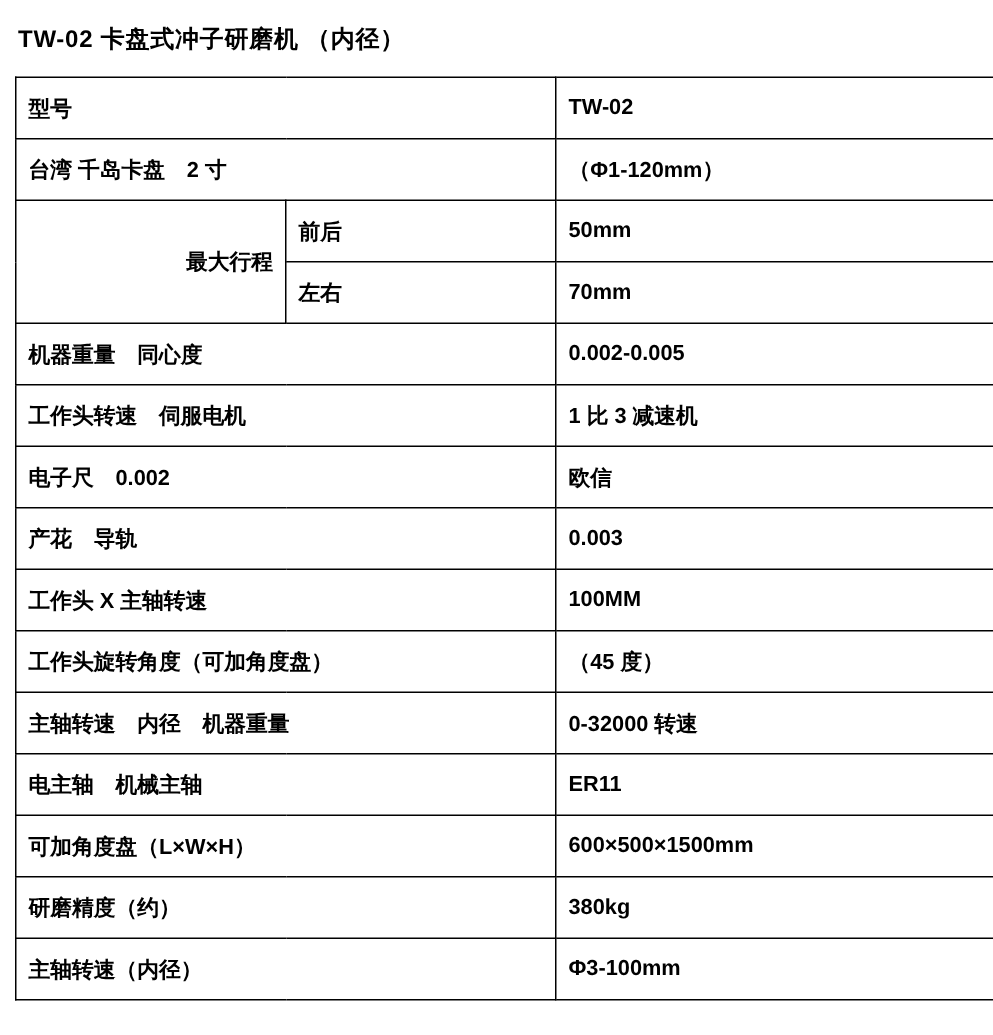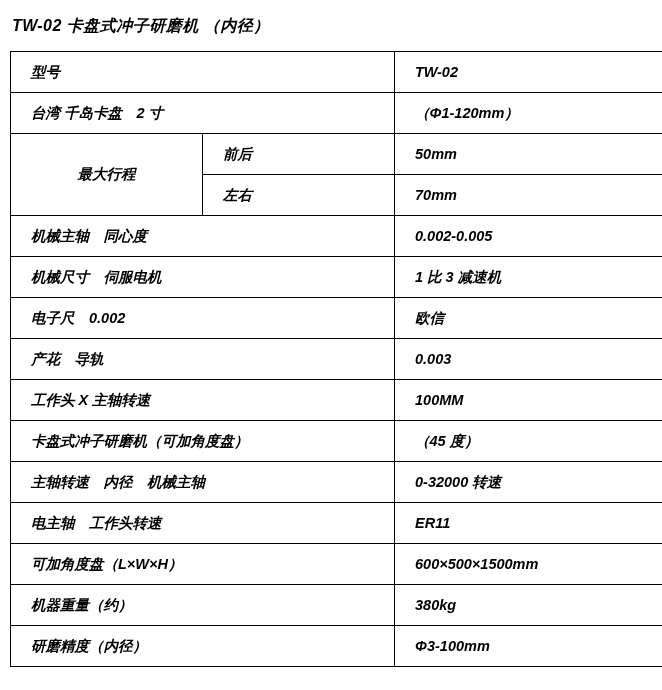--- a/index.html
+++ b/index.html
@@ -13,59 +13,58 @@
     font-family: "Liberation Sans", "DejaVu Sans", sans-serif;
     color: #000000;
     overflow: hidden;
   }
   .page {
     width: 662px;
     height: 690px;
     box-sizing: border-box;
     padding: 12px 10px 0 10px;
     position: relative;
-    font-style: italic;
   }
   .doc-title {
     font-size: 16px;
     font-weight: bold;
     letter-spacing: 0.5px;
     margin: 4px 0 14px 2px;
     white-space: nowrap;
   }
   table.spec {
     border-collapse: collapse;
     width: 641px;
     table-layout: fixed;
     border: 1px solid #000;
   }
   table.spec td {
     border: 1px solid #000;
     font-size: 14.5px;
     font-weight: bold;
-    padding: 0 20px;
+    padding: 0 8px;
     height: 40px;
     vertical-align: middle;
     white-space: nowrap;
     overflow: hidden;
   }
   td.label {
     width: 100px;
   }
   td.sub {
     width: 243px;
   }
   td.labelwide {
     width: 343px;
   }
   td.value {
     width: 296px;
   }
   td.rowspan-label {
-    text-align: center;
+    text-align: right;
   }
 </style>
 </head>
 <body>
 
 <div class="page">
 
   <div class="doc-title">TW-02 卡盘式冲子研磨机 （内径）</div>
 
   <table class="spec">
@@ -81,59 +80,59 @@
       <tr>
         <td class="label rowspan-label" rowspan="2">最大行程</td>
         <td class="sub">前后</td>
         <td class="value">50mm</td>
       </tr>
       <tr>
         <td class="sub">左右</td>
         <td class="value">70mm</td>
       </tr>
       <tr>
-        <td class="labelwide" colspan="2">机械主轴　同心度</td>
+        <td class="labelwide" colspan="2">机器重量　同心度</td>
         <td class="value">0.002-0.005</td>
       </tr>
       <tr>
-        <td class="labelwide" colspan="2">机械尺寸　伺服电机</td>
+        <td class="labelwide" colspan="2">工作头转速　伺服电机</td>
         <td class="value">1 比 3 减速机</td>
       </tr>
       <tr>
         <td class="labelwide" colspan="2">电子尺　0.002</td>
         <td class="value">欧信</td>
       </tr>
       <tr>
         <td class="labelwide" colspan="2">产花　导轨</td>
         <td class="value">0.003</td>
       </tr>
       <tr>
         <td class="labelwide" colspan="2">工作头 X 主轴转速</td>
         <td class="value">100MM</td>
       </tr>
       <tr>
-        <td class="labelwide" colspan="2">卡盘式冲子研磨机（可加角度盘）</td>
+        <td class="labelwide" colspan="2">工作头旋转角度（可加角度盘）</td>
         <td class="value">（45 度）</td>
       </tr>
       <tr>
-        <td class="labelwide" colspan="2">主轴转速　内径　机械主轴</td>
+        <td class="labelwide" colspan="2">主轴转速　内径　机器重量</td>
         <td class="value">0-32000 转速</td>
       </tr>
       <tr>
-        <td class="labelwide" colspan="2">电主轴　工作头转速</td>
+        <td class="labelwide" colspan="2">电主轴　机械主轴</td>
         <td class="value">ER11</td>
       </tr>
       <tr>
         <td class="labelwide" colspan="2">可加角度盘（L×W×H）</td>
         <td class="value">600×500×1500mm</td>
       </tr>
       <tr>
-        <td class="labelwide" colspan="2">机器重量（约）</td>
+        <td class="labelwide" colspan="2">研磨精度（约）</td>
         <td class="value">380kg</td>
       </tr>
       <tr>
-        <td class="labelwide" colspan="2">研磨精度（内径）</td>
+        <td class="labelwide" colspan="2">主轴转速（内径）</td>
         <td class="value">Φ3-100mm</td>
       </tr>
     </tbody>
   </table>
 
 </div>
 
 </body></html>

